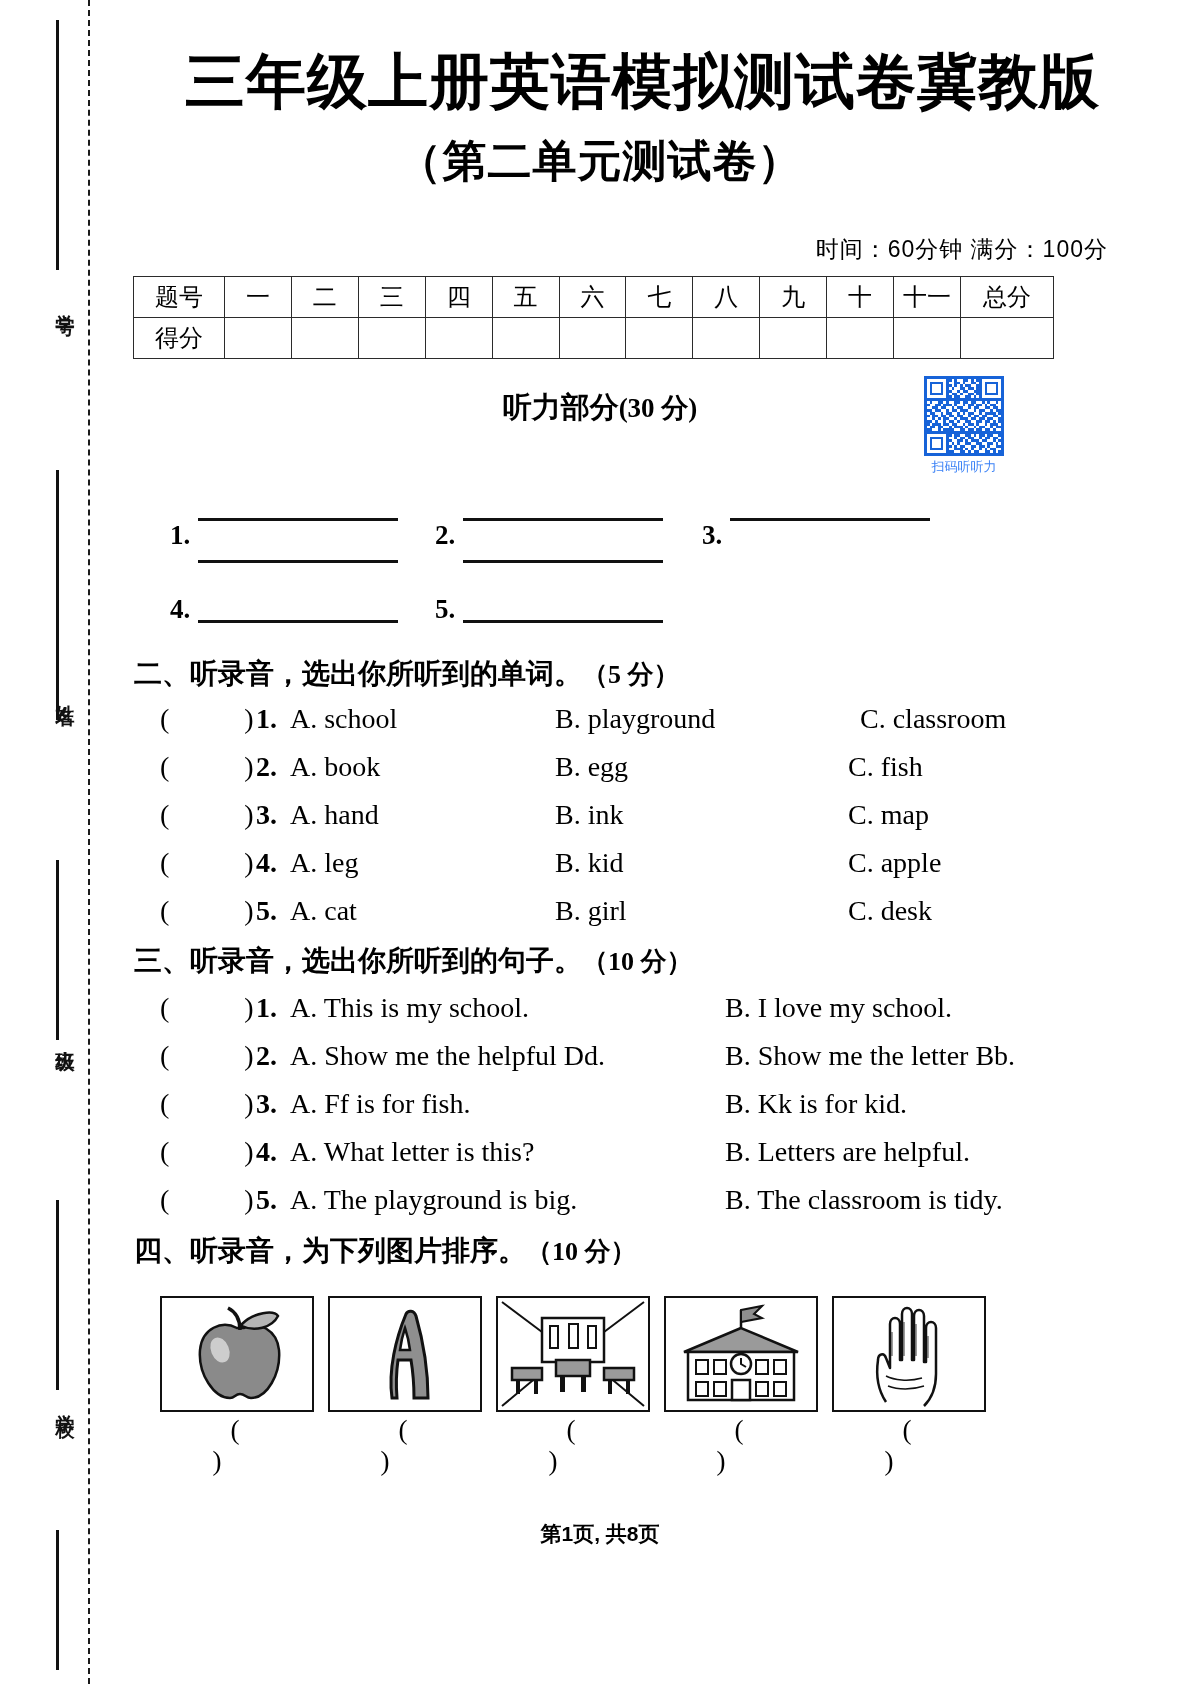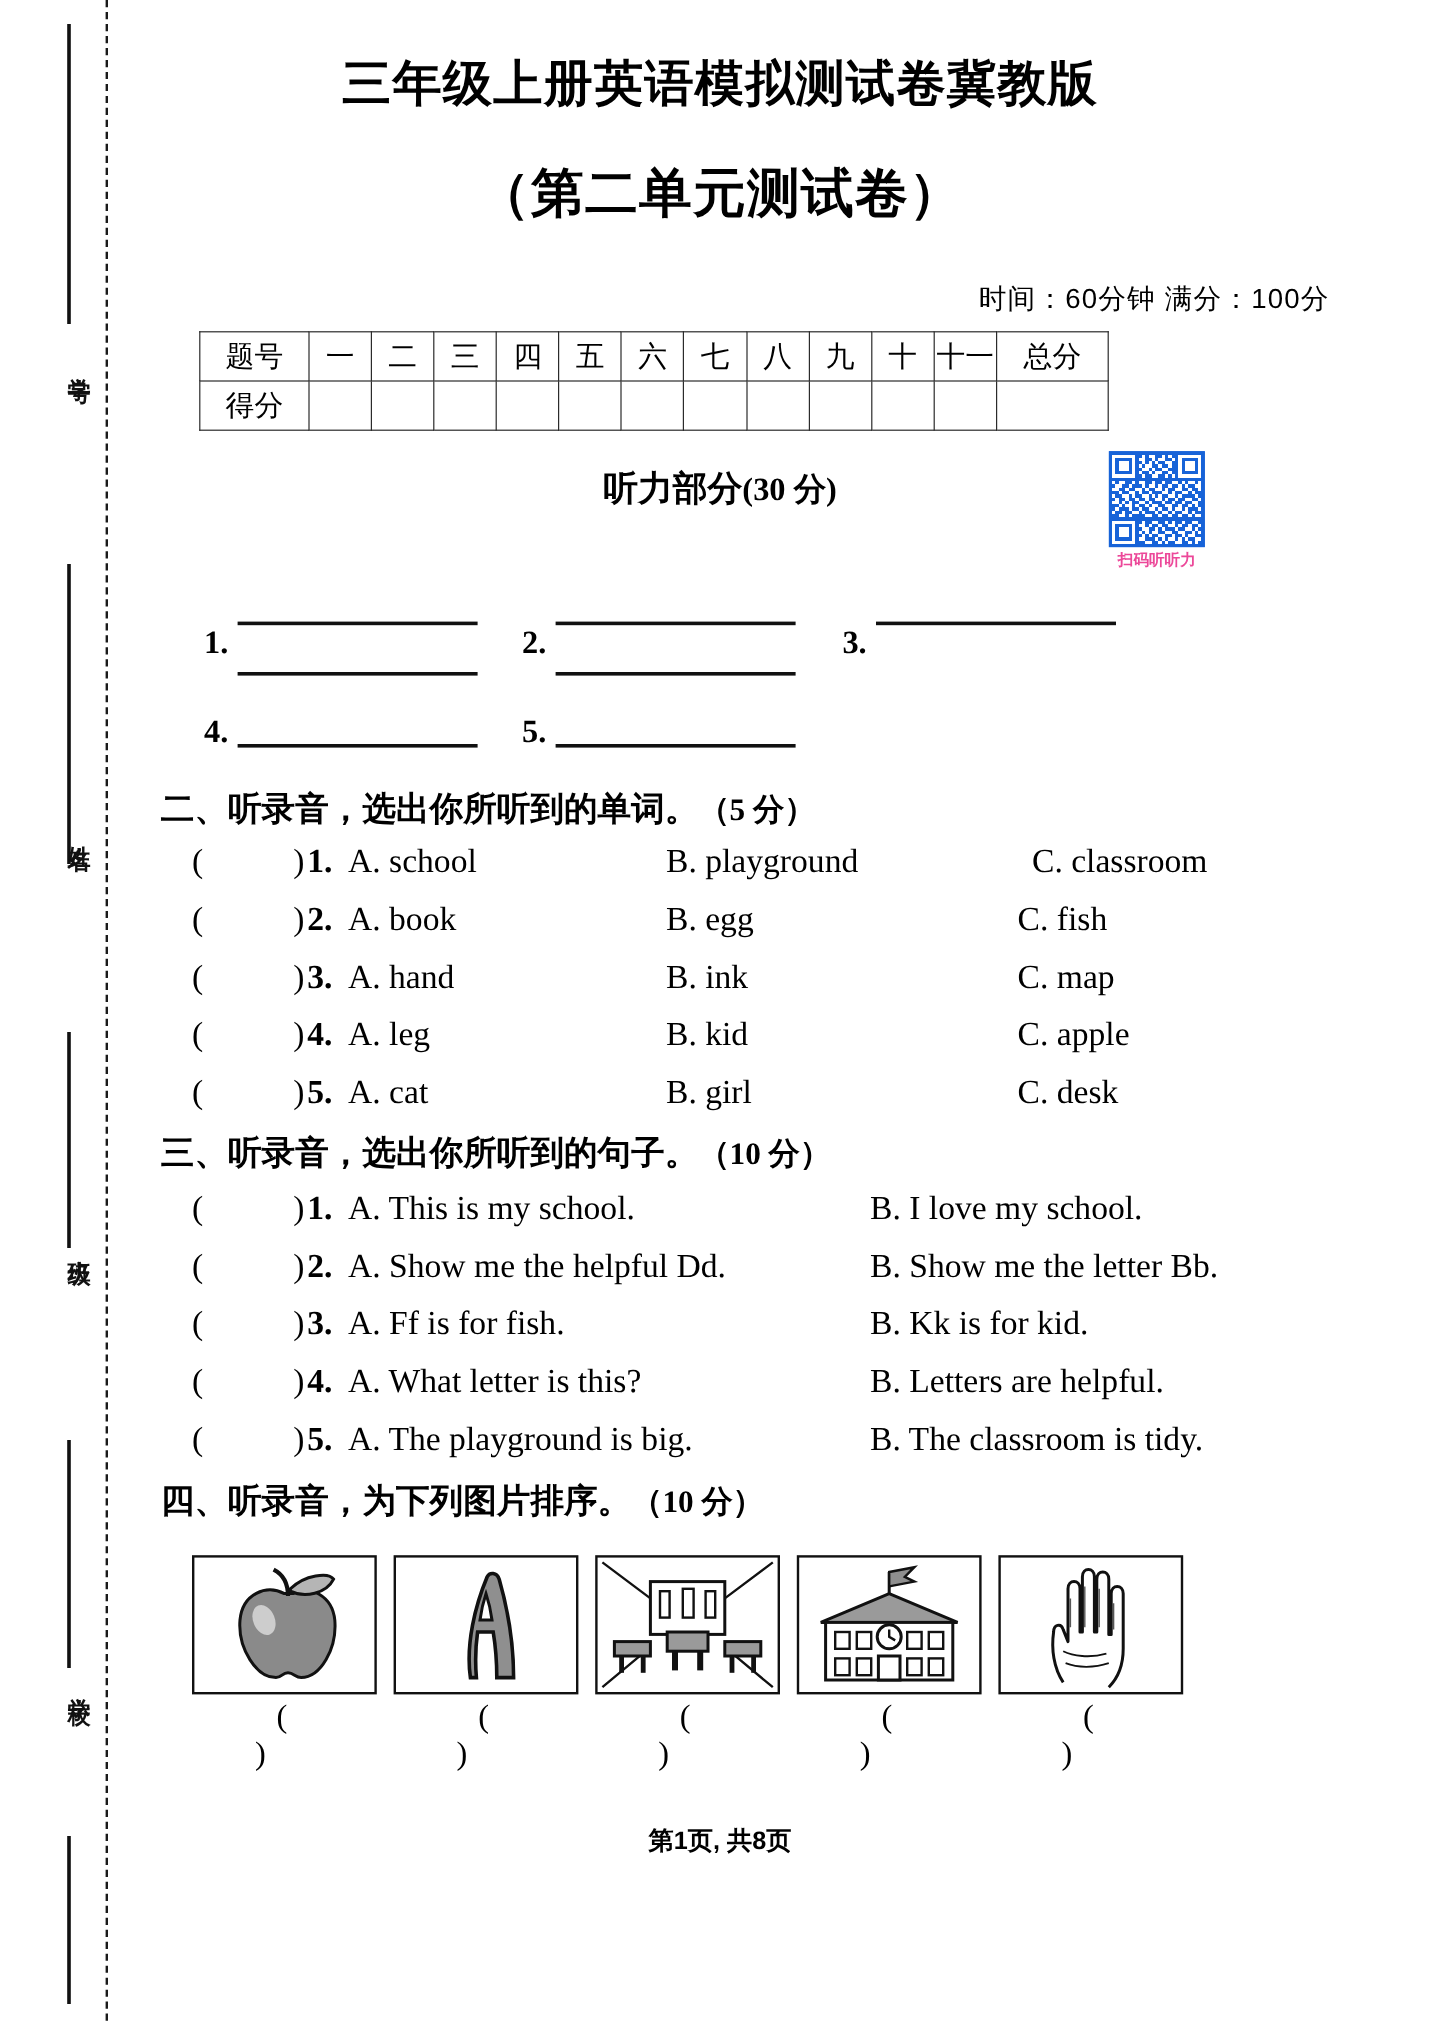--- a/index.html
+++ b/index.html
@@ -53,24 +53,24 @@
   .page {
     position: absolute;
     left: 100px; top: 0;
     width: 1060px; height: 1684px;
   }
 
   .title-main {
     position: absolute;
     left: 0; top: 42px;
     width: 1000px;
-    text-align: center;
-    font-family: "Liberation Sans", sans-serif;
-    font-weight: bold;
-    font-size: 41px;
+    text-align: right;
+    font-family: "Liberation Sans", sans-serif;
+    font-weight: bold;
+    font-size: 60px;
     letter-spacing: 1px;
     color: #000;
     white-space: nowrap;
   }
   .title-sub {
     position: absolute;
     left: 0; top: 132px;
     width: 1000px;
     text-align: center;
     font-family: "Liberation Sans", sans-serif;
@@ -85,24 +85,24 @@
     right: 52px; top: 234px;
     font-family: "Liberation Sans", sans-serif;
     font-size: 23px;
     letter-spacing: 1px;
     white-space: nowrap;
   }
 
   
   .score-table {
     position: absolute;
-    left: 66px; top: 276px;
+    left: 33px; top: 276px;
     border-collapse: collapse;
     table-layout: fixed;
-    width: 758px;
+    width: 921px;
   }
   .score-table td {
     border: 1px solid #2b2b2b;
     height: 40px;
     text-align: center;
     vertical-align: middle;
     font-family: "Liberation Sans", sans-serif;
     font-size: 24px;
     padding: 0;
   }
@@ -135,23 +135,23 @@
   .qr-img {
     width: 80px; height: 80px;
     display: block;
     margin: 0 auto;
     background: #1763d8;
   }
   .qr-caption {
     margin-top: 2px;
     font-family: "Liberation Sans", sans-serif;
     font-size: 13px;
-    font-weight: bold;
+    font-weight: normal;
     letter-spacing: 0px;
-    color: #ec4899;
+    color: #3b82f6;
   }
 
   
   .sec-h {
     position: absolute;
     left: 34px;
     font-family: "Liberation Sans", sans-serif;
     font-weight: bold;
     font-size: 28px;
     letter-spacing: 0px;

